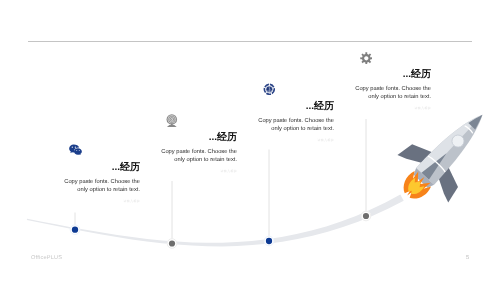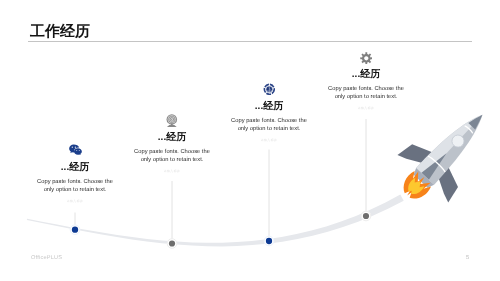--- a/index.html
+++ b/index.html
@@ -8,33 +8,32 @@
        -webkit-font-smoothing:antialiased;text-rendering:geometricPrecision;}
   .slide,.slide *{-webkit-font-smoothing:antialiased;}
   .slide{position:relative;width:500px;height:281px;background:#fff;overflow:hidden;will-change:transform;}
   .title{position:absolute;left:30px;top:23.5px;font-size:15px;font-weight:bold;color:#141414;letter-spacing:0px;line-height:15px;}
   .title-rule{position:absolute;left:28px;top:41px;width:444px;height:1px;background:#c4c4c4;}
   .footer-brand{position:absolute;left:31px;top:255px;font-size:5.6px;color:#c8c8c8;letter-spacing:.2px;}
   .page-num{position:absolute;left:466px;top:255px;font-size:5.8px;color:#bdbdbd;}
   svg.art{position:absolute;left:0;top:0;width:500px;height:281px;pointer-events:none;}
   .rocket{position:absolute;left:389px;top:99px;width:112px;height:112px;}
   .rocket svg{width:112px;height:112px;display:block;overflow:visible;}
-  .milestone{position:absolute;text-align:center;width:130px;}
+  .milestone{position:absolute;text-align:right;width:130px;}
   .ms-icon{height:13px;display:flex;align-items:flex-end;justify-content:center;}
   .ms-icon svg{display:block;}
   .ms-title{font-size:10px;font-weight:bold;color:#151515;letter-spacing:0px;line-height:12px;margin-top:7px;}
   .ms-body{font-size:5.75px;color:#2a2a2a;line-height:8.4px;margin-top:4px;}
   .ms-sub{font-size:2.9px;color:#e0e0e0;margin-top:4.5px;letter-spacing:.4px;line-height:4px;}
 </style>
 </head>
 <body>
 
 <div class="slide">
 
-  <div class="title">工作经历</div>
   <div class="title-rule"></div>
 
   <svg class="art" viewBox="0 0 500 281">
 
     <g stroke="#d8d8d8" stroke-width="0.75" fill="none">
       <line x1="75" y1="212.5" x2="75" y2="228"></line>
       <line x1="172" y1="181" x2="172" y2="241.5"></line>
       <line x1="269" y1="149.5" x2="269" y2="239"></line>
       <line x1="366" y1="119" x2="366" y2="214"></line>
     </g>

